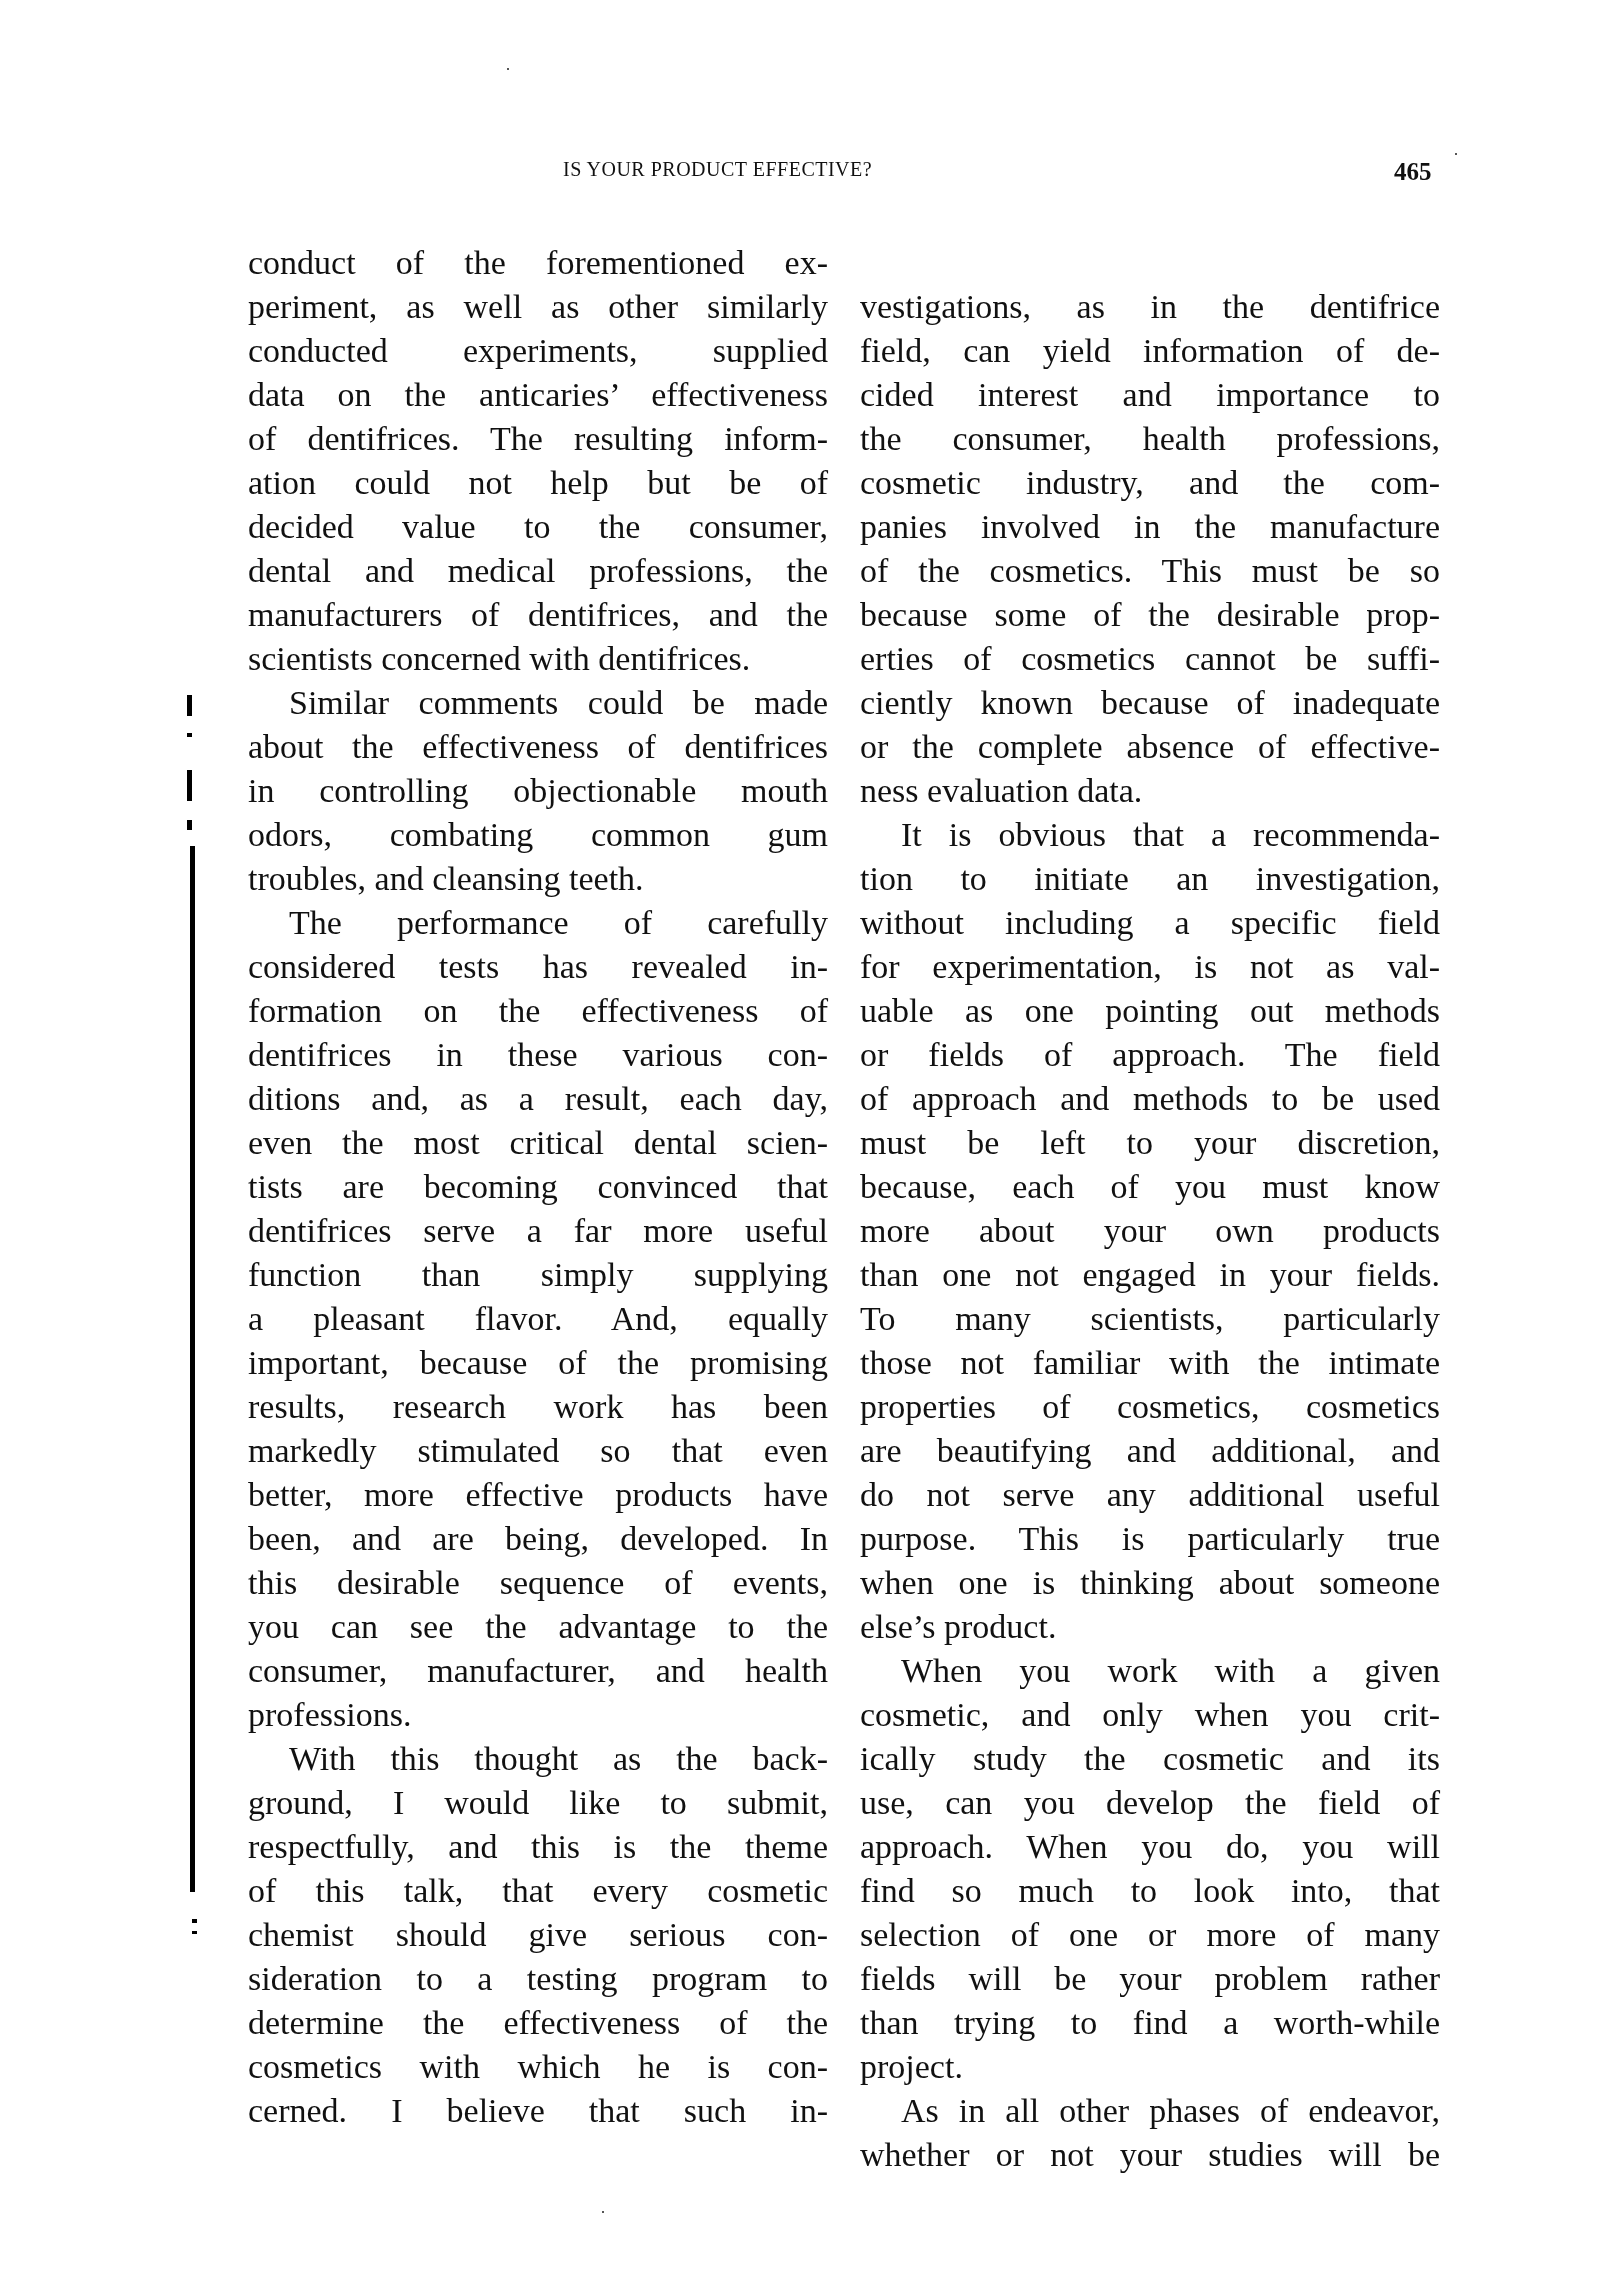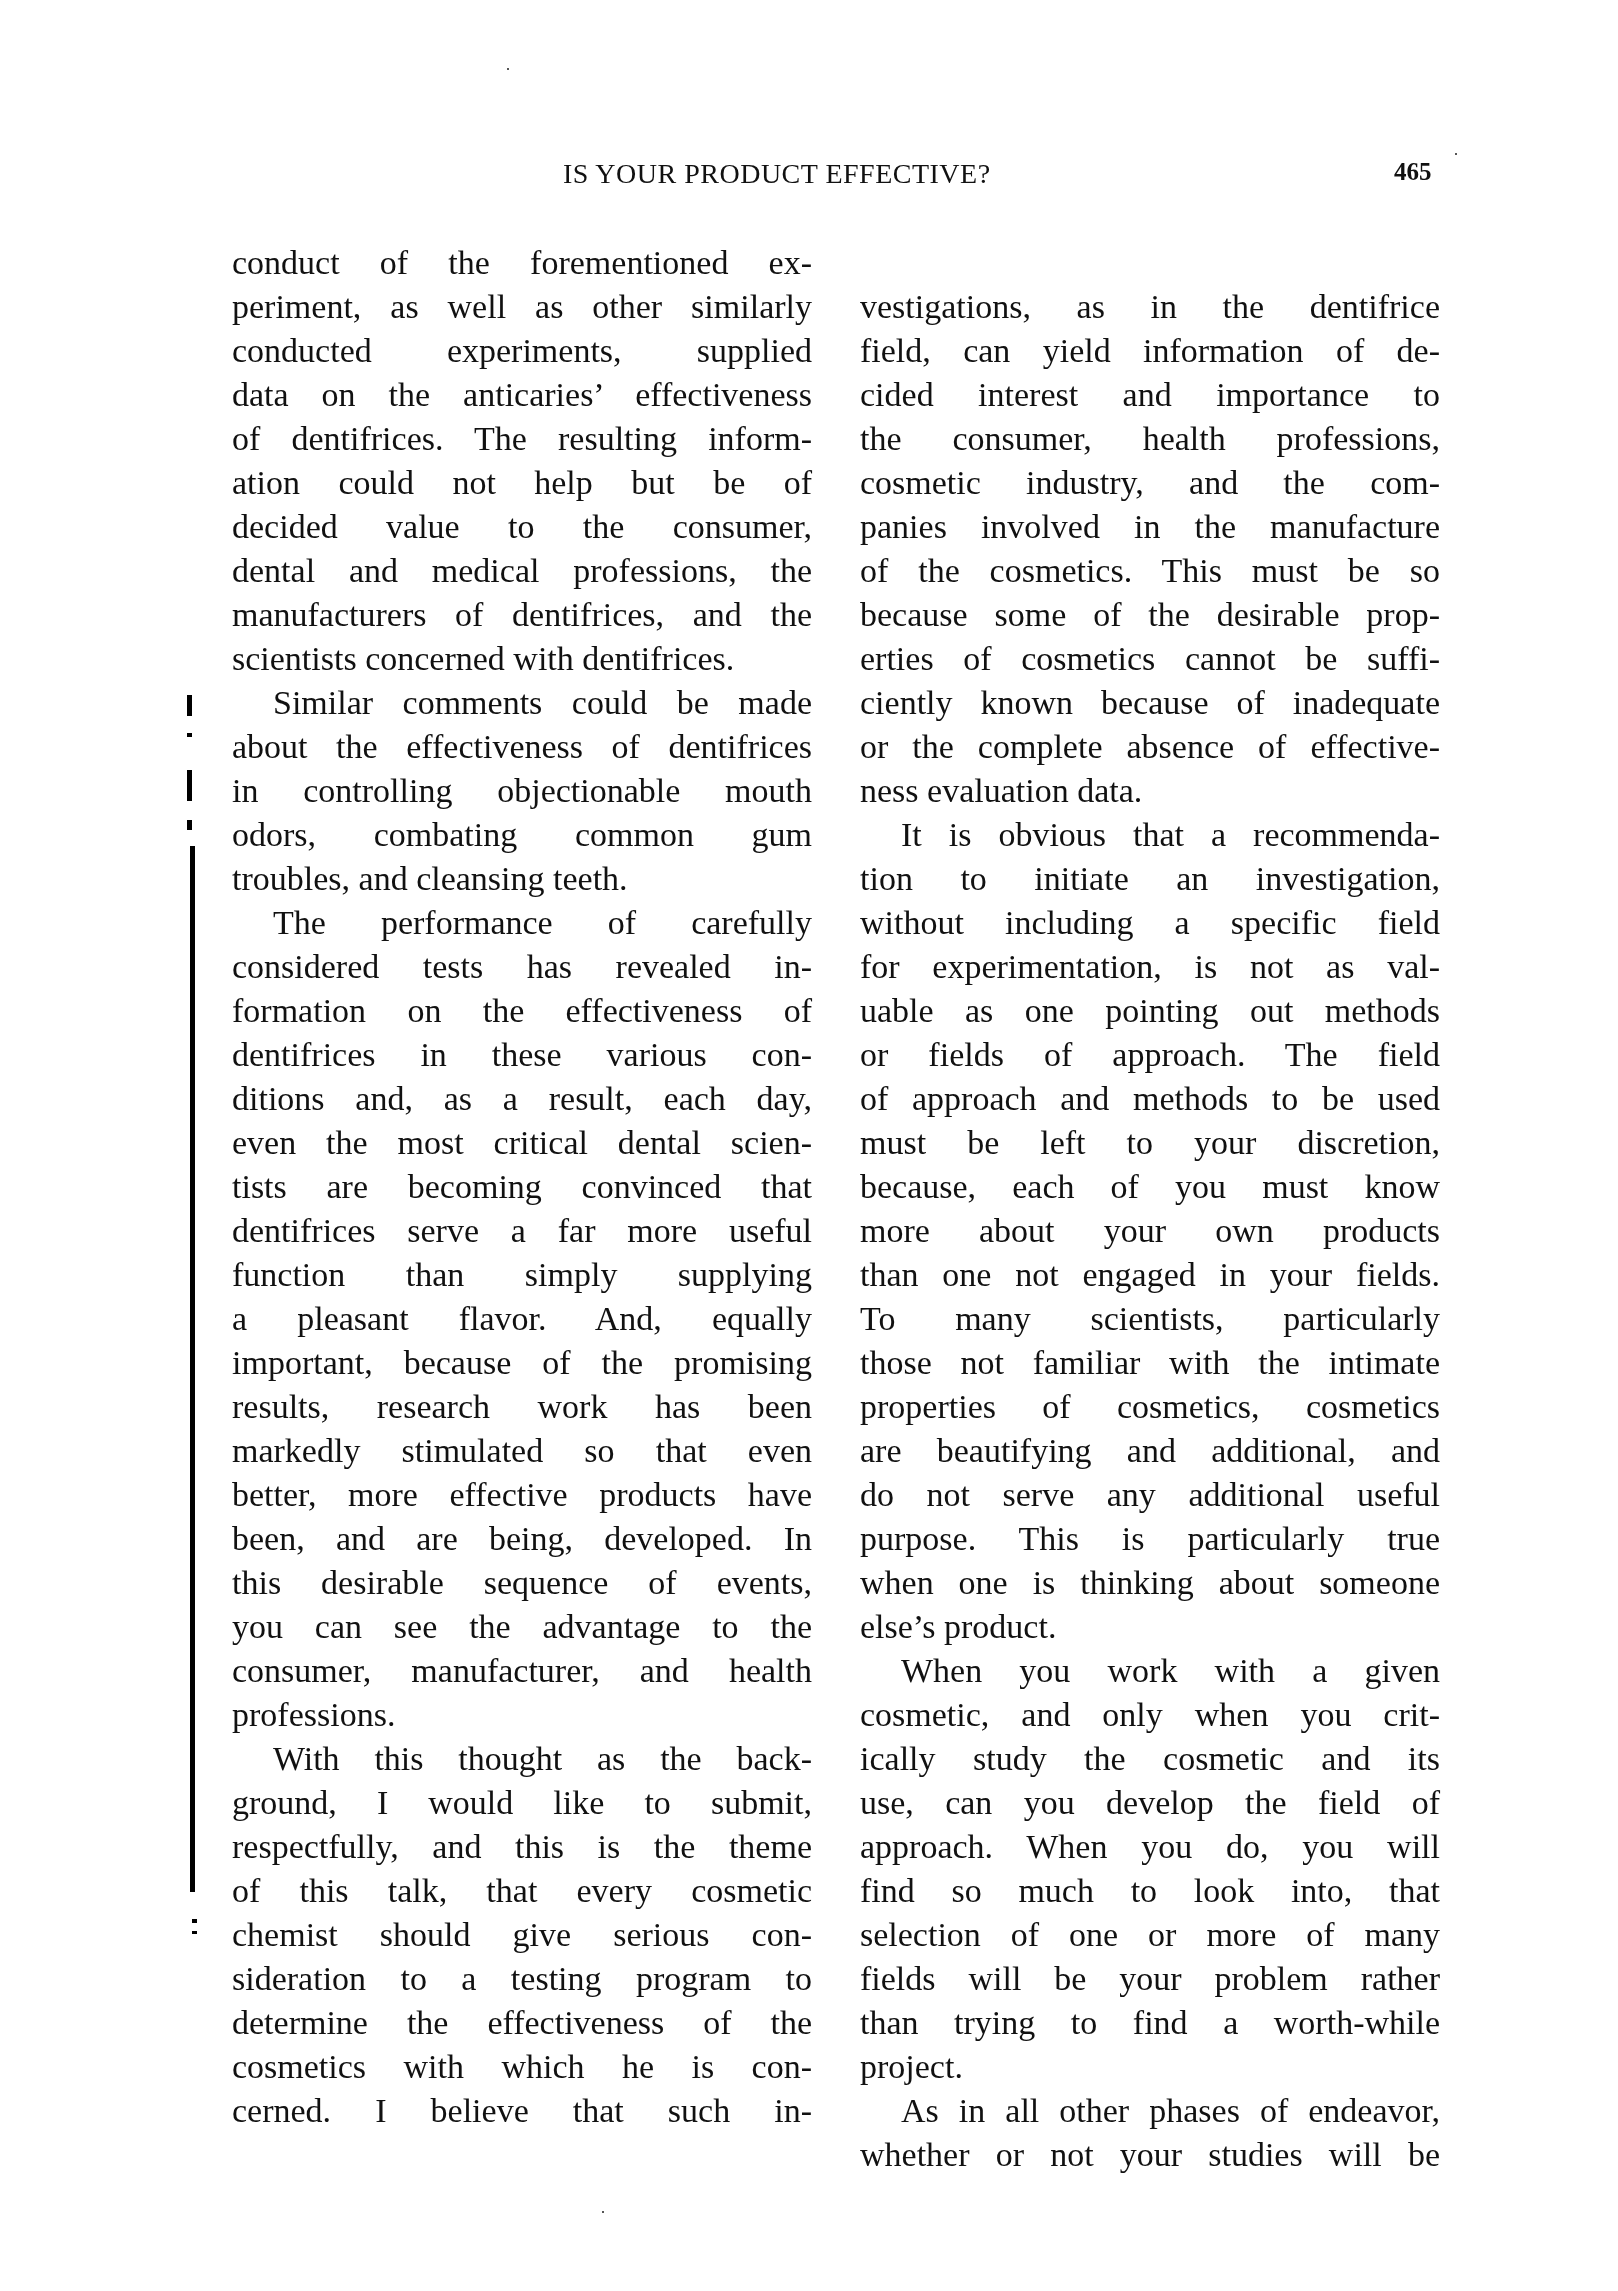--- a/index.html
+++ b/index.html
@@ -1,22 +1,22 @@
 <!DOCTYPE html>
 <html><head>
 <meta charset="utf-8">
 <style>
   html, body { margin:0; padding:0; background:#ffffff; }
   body { width:1619px; height:2291px; position:relative; overflow:hidden;
          font-family:"Liberation Serif","DejaVu Serif",serif; color:#111; }
   .header { position:absolute; top:158px; left:0; width:1619px; height:39px; }
-  .running-title { position:absolute; left:563px; top:0; font-size:28px; letter-spacing:0.5px;text-align:right; }
+  .running-title { position:absolute; left:563px; top:0; font-size:20px; letter-spacing:0.5px;text-align:right; }
   .page-number { position:absolute; left:1394px; top:0; font-size:25px; font-weight:bold; }
   .col { position:absolute; top:241px; width:580px; }
-  .col.left { left:232px; }
+  .col.left { left:248px; }
   .col.right { left:860px;margin-top:44px; }
   .line { height:44px; line-height:44px; font-size:34px; white-space:nowrap;
           text-align:justify; text-align-last:justify; }
   .line.last { text-align-last:left; }
   .line.indent { padding-left:41px; }
   .mark { position:absolute; background:#000; width:4.9px; }
   .dot { position:absolute; width:1.9px; height:1.9px; background:#555; }
 </style>
 </head>
 <body>

